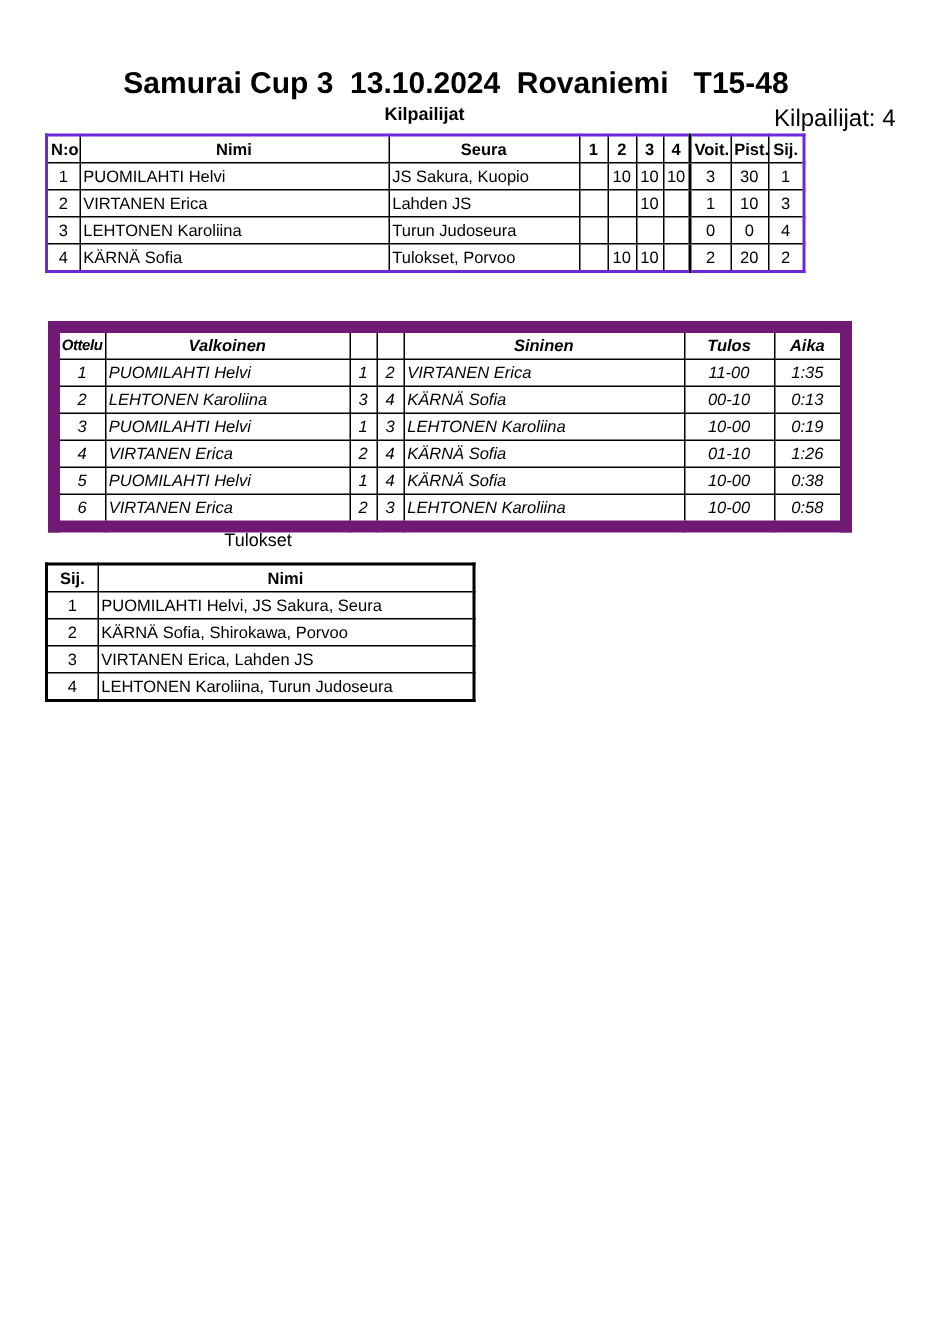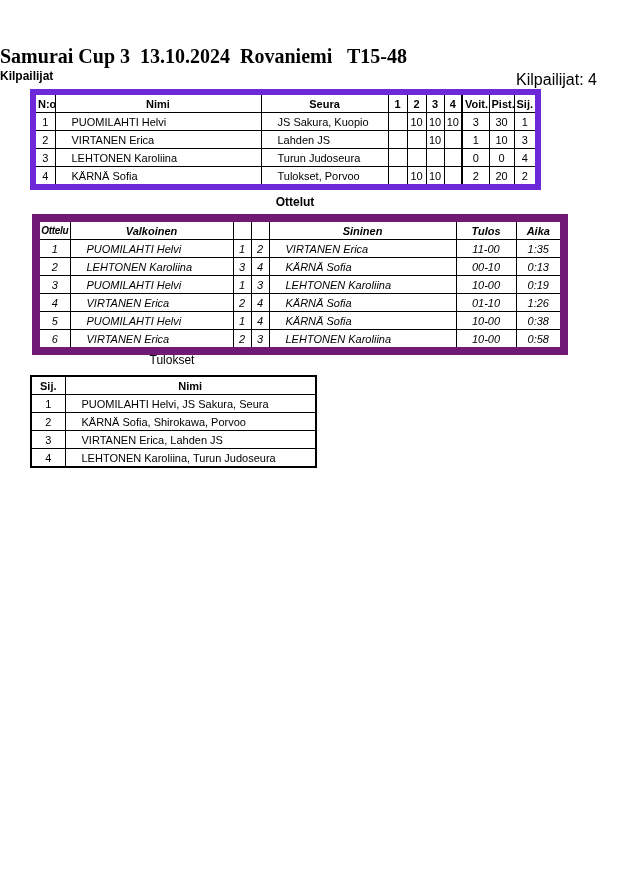--- a/index.html
+++ b/index.html
@@ -7,45 +7,44 @@
     width: 630px; height: 891px;
     background: #ffffff;
     position: relative;
     font-family: "Liberation Sans", sans-serif;
     color: #000;
   }
   .page { position: absolute; inset: 0; background: #fff; overflow: hidden; }
   .abs { position: absolute; }
   .title {
     top: 45px; left: 0; width: 608px;
-    text-align: left; font-size: 20px; font-weight: 700;
+    text-align: center; font-size: 20px; font-weight: 700;
     white-space: pre;
-    font-family: Liberation Serif, serif;
   }
-  .sub-left  { top: 69px; left: 0; width: 492px; font-size: 12px; font-weight: 700; }
+  .sub-left  { top: 69px; left: 0; width: 492px; text-align: center; font-size: 12px; font-weight: 700; padding-left: 37px; }
   .sub-right { top: 71px; right: 33px; font-size: 16px; }
   .h-ottelut   { top: 195px; left: 0; width: 590px; text-align: center; font-size: 12px; font-weight: 700; }
   .h-tulokset  { top: 353px; left: 0; width: 344px; text-align: center; font-size: 12px; font-weight: 400; }
 
   table { position: absolute; border-collapse: collapse; table-layout: fixed; background: #fff; }
   th, td {
     border: 1px solid #000;
     height: 17px;
     font-size: 11px;
     padding: 0 2px;
     white-space: nowrap;
     overflow: hidden;
   }
   th { font-weight: 700; text-align: center; }
   td { text-align: center; }
-  td.left { text-align: left; padding-left: 16px; }
+  td.left { text-align: left; padding-left: 2px; }
   .thickL { border-left: 2px solid #000; }
   .small-h { font-size: 10px; letter-spacing: -0.3px; padding: 0; }
 
-  .t1 { top: 89px;  left: 30px; width: 507px; border: 6px solid #6d28d9; }
+  .t1 { top: 89px;  left: 30px; width: 507px; border: 2px solid #6d28d9; }
   .t2 { top: 214px; left: 32px; width: 528px; border: 8px solid #701a75; font-style: italic; }
   .t3 { top: 375px; left: 30px; width: 287px; border: 2px solid #000; }
 </style>
 </head>
 <body>
 
 <div class="page">
 
   <div class="abs title">Samurai Cup 3  13.10.2024  Rovaniemi   T15-48</div>
   <div class="abs sub-left">Kilpailijat</div>
@@ -127,21 +126,20 @@
           <td>10</td>
           <td>10</td>
           <td></td>
           <td class="thickL">2</td>
           <td>20</td>
           <td>2</td>
         </tr>
       </tbody>
   </table>
 
-  <div class="abs h-ottelut">Ottelut</div>
 
   <table class="t2">
     <colgroup>
       <col style="width:34px">
         <col style="width:163px">
         <col style="width:18px">
         <col style="width:18px">
       <col style="width:187px">
         <col style="width:60px">
         <col style="width:48px">

